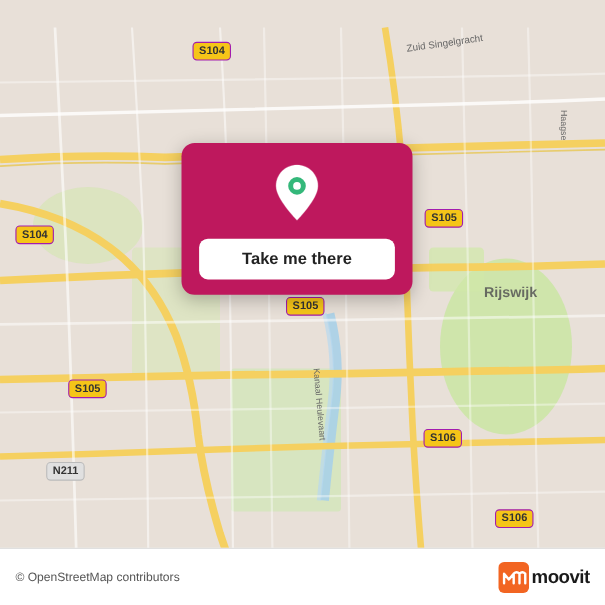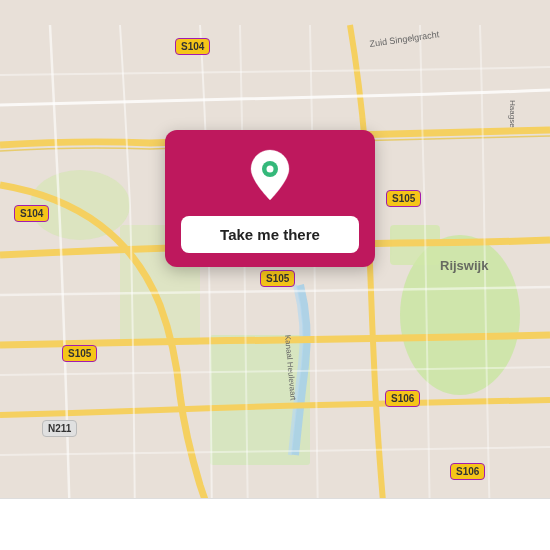--- a/index.html
+++ b/index.html
@@ -192,15 +192,26 @@
 
         <circle cx="22" cy="21" r="8" fill="#34b87a"></circle>
 
         <circle cx="22" cy="21" r="3.5" fill="white"></circle>
       </svg>
     </div>
     <button id="take-me-there-btn">Take me there</button>
   </div>
 
   <div id="bottom-bar">
-
+    <div id="bottom-bar-left">
+      <span id="osm-copyright">© OpenStreetMap contributors</span>
+    </div>
+
+    <div id="moovit-logo">
+
+      <svg id="moovit-icon" viewBox="0 0 32 32" xmlns="http://www.w3.org/2000/svg">
+        <rect width="32" height="32" rx="6" fill="#f26522"></rect>
+        <path d="M6 22 L6 12 L11 18 L16 12 L16 22 M16 22 L16 12 Q19 9 22 12 L22 22 M22 22 L22 12 Q25 9 28 12 L28 22" stroke="white" stroke-width="2.5" fill="none" stroke-linecap="round" stroke-linejoin="round"></path>
+      </svg>
+      <span id="moovit-text">moovit</span>
+    </div>
   </div>
 </div>
 
 </body></html>

